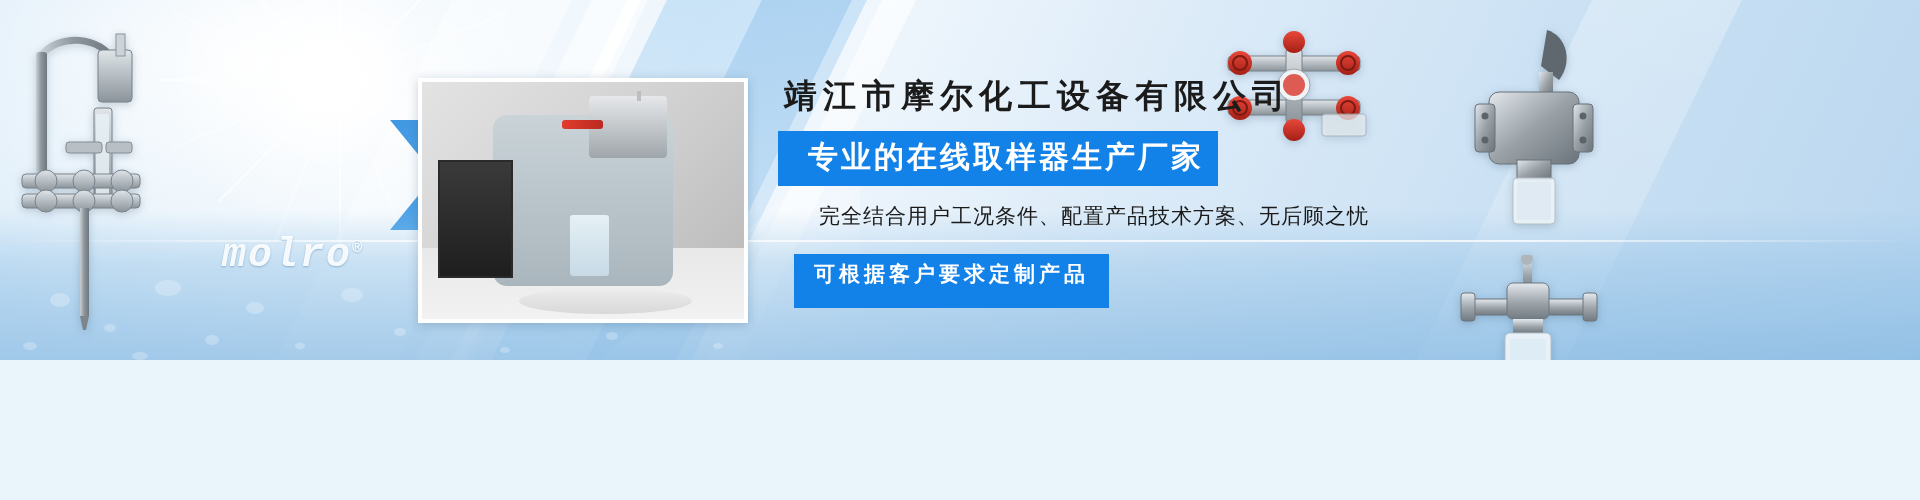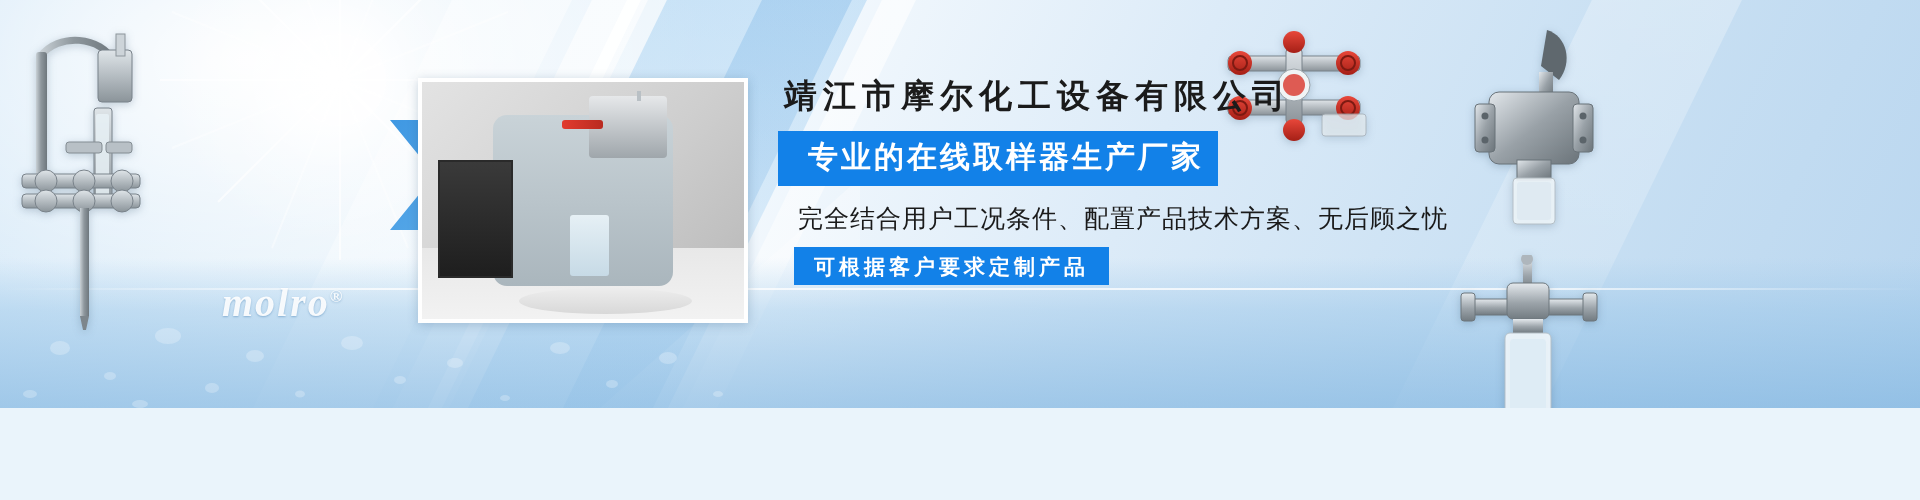--- a/index.html
+++ b/index.html
@@ -2,21 +2,21 @@
 <html><head>
 <meta charset="utf-8">
 <style>
   html,body{margin:0;padding:0;}
   body{
     width:1920px;height:500px;overflow:hidden;
     font-family:"Liberation Sans",sans-serif;
     background:#eaf4fb;
   }
   .banner{
-    position:relative;width:1920px;height:408px;overflow:hidden;
+    position:relative;width:1920px;height:360px;overflow:hidden;
     background:
       linear-gradient(180deg,#e9f3fb 0%,#dceaf7 38%,#cfe2f4 62%,#bcd8ef 100%);
   }
   
   .sky{
     position:absolute;inset:0;
     background:
       radial-gradient(ellipse 620px 380px at 250px 60px, rgba(255,255,255,.95) 0%, rgba(255,255,255,.25) 55%, rgba(255,255,255,0) 75%),
       linear-gradient(115deg, #d6e9f8 0%, #e8f3fb 22%, #f2f8fd 40%, #dcebf8 58%, #c9e0f3 78%, #b9d6ef 100%);
   }
@@ -99,36 +99,37 @@
     font-family:"DejaVu Serif","Liberation Serif",serif;
     font-size:33px;font-weight:700;color:#1b1b1b;letter-spacing:6px;
     white-space:nowrap;margin:0 0 12px 6px;
   }
   .tagline{
     display:inline-block;background:#1281e8;color:#fff;
     font-size:30px;font-weight:700;letter-spacing:3px;
     padding:6px 14px 8px 30px;white-space:nowrap;margin:0 0 10px 0;
   }
   .desc{
-    font-size:25px;color:#1a1a1a;letter-spacing:1px;white-space:nowrap;
-    margin:6px 0 12px 20px;
+    font-size:21px;color:#1a1a1a;letter-spacing:1px;white-space:nowrap;
+    margin:6px 0 12px 12px;
+    text-align:center;
   }
   .pill{
     display:inline-block;background:#1281e8;color:#fff;
     font-size:21px;font-weight:700;letter-spacing:4px;
-    padding:6px 20px 4px 20px;white-space:nowrap;margin:0 0 10px 16px;
+    padding:6px 20px 20px 20px;white-space:nowrap;margin:12px 0 10px 16px;
   }
   .eng{
     font-size:7.5px;color:#2a2a2a;letter-spacing:.3px;line-height:1.85;
     width:352px;margin:4px 0 0 4px;
   }
   
   .logo{
     position:absolute;left:222px;bottom:82px;
-    font-family:Liberation Serif, serif;
+    font-family:Liberation Mono, monospace;
     font-size:40px;font-weight:700;font-style:italic;
     color:rgba(255,255,255,.92);letter-spacing:2px;
     text-shadow:0 1px 2px rgba(90,140,185,.55);
   }
   .logo sup{font-size:17px;vertical-align:super;font-style:normal;}
 </style>
 </head>
 <body>
 
 <div class="banner">

